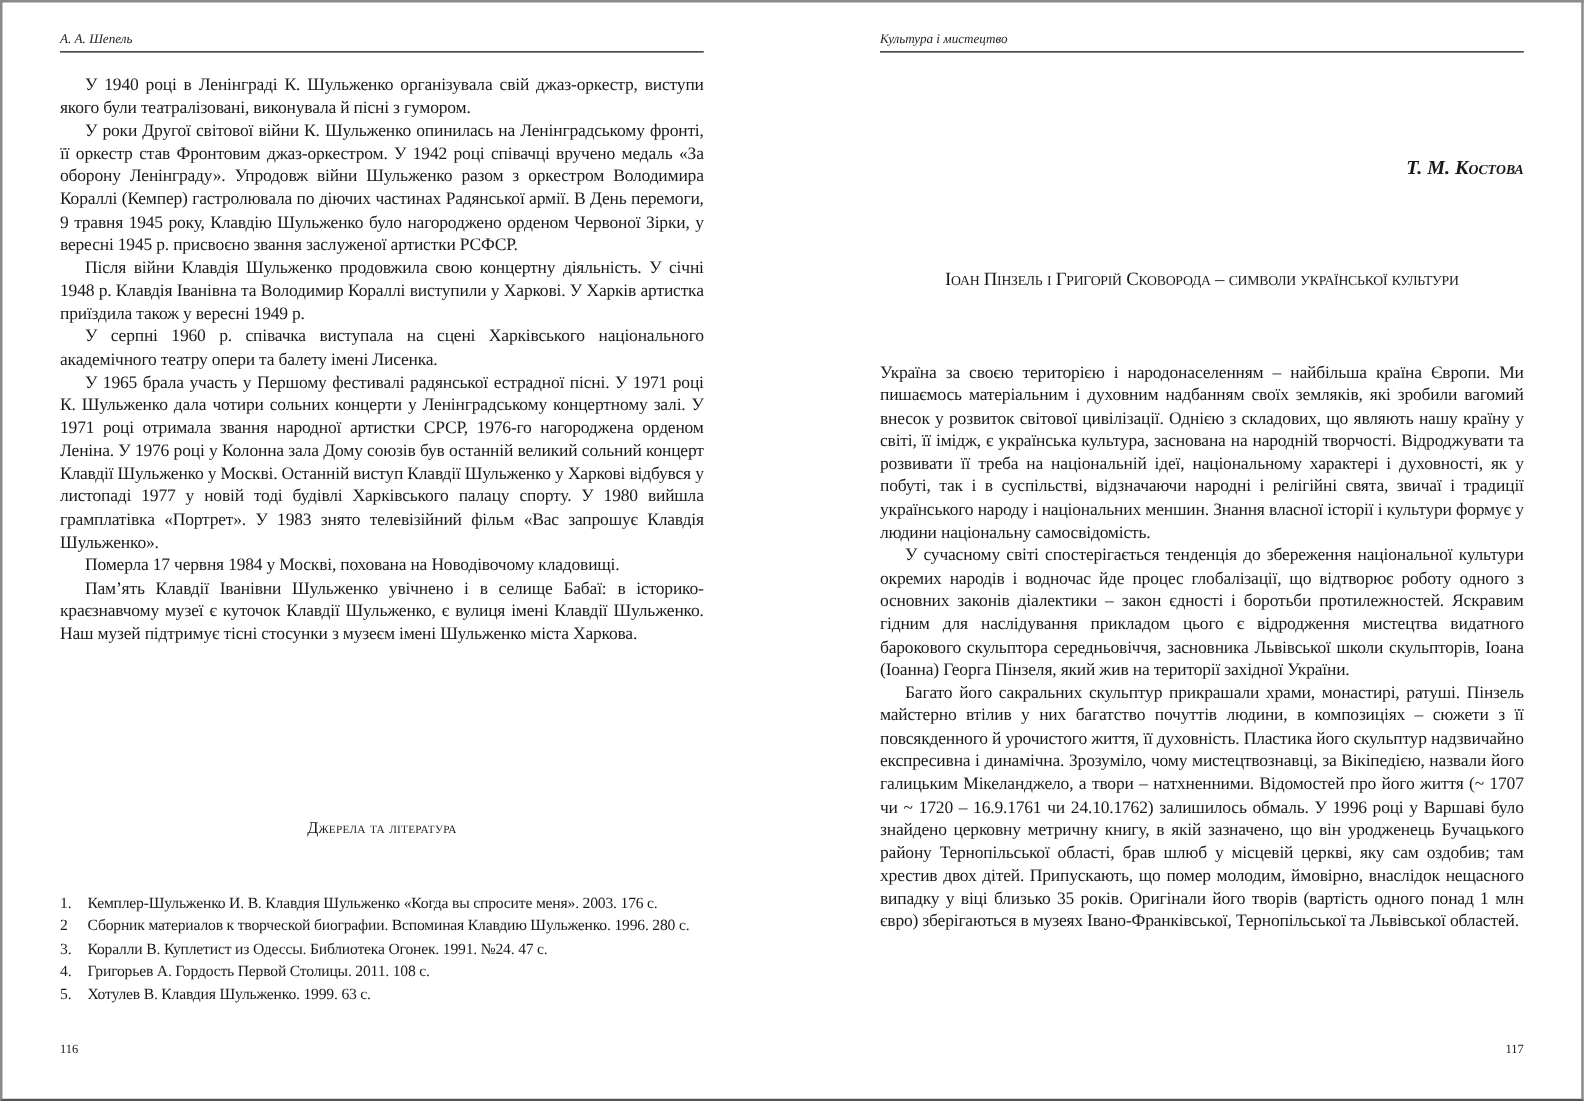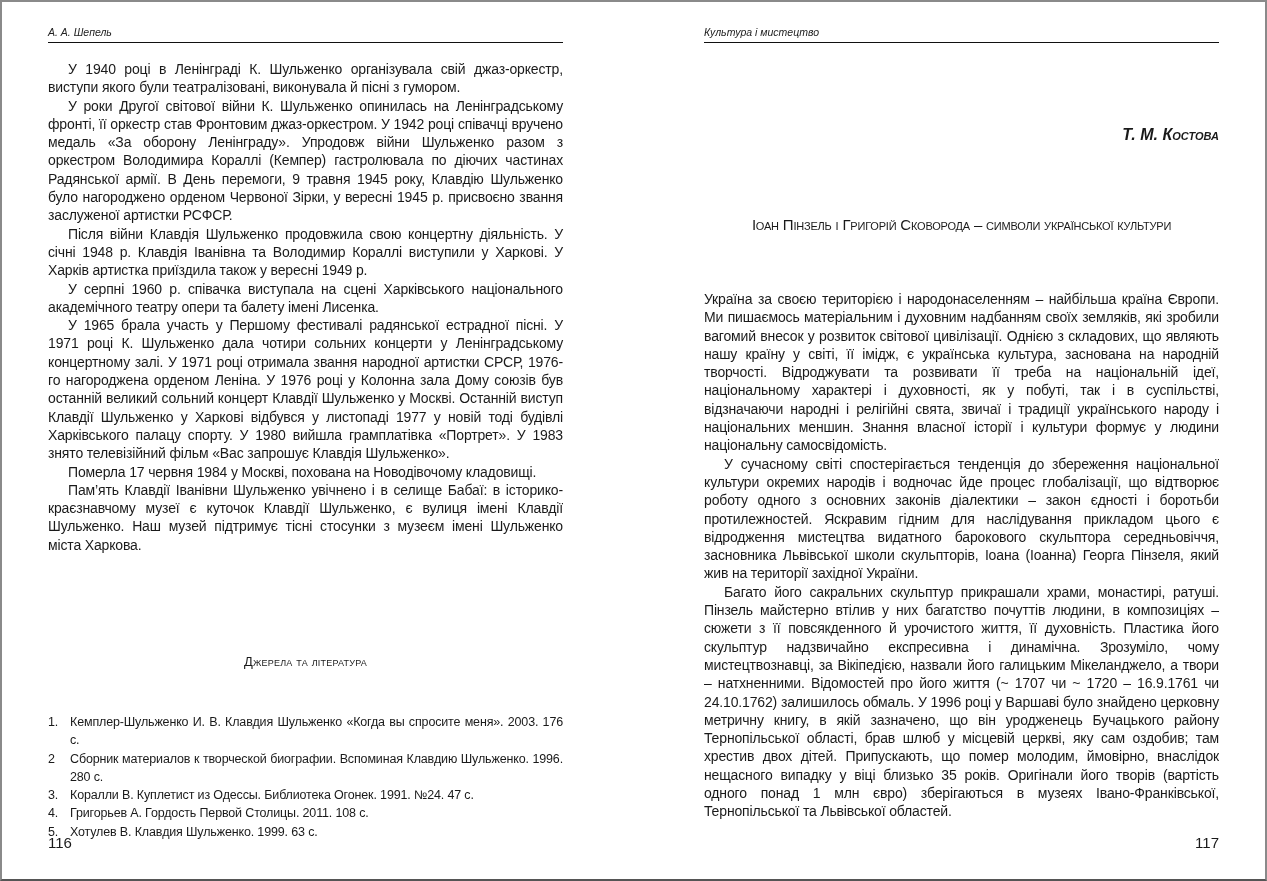--- a/index.html
+++ b/index.html
@@ -4,21 +4,21 @@
 <style>
   html, body { margin: 0; padding: 0; background: #ffffff; }
   body {
     width: 1267px; height: 881px; overflow: hidden; position: relative;
     font-family: "Liberation Sans", sans-serif; color: #1a1a1a;
   }
   .frame {
     position: absolute; left: 0; top: 0; width: 1263px; height: 877px;
     border: 2px solid #8a8a8a; border-bottom-color: #555; background: #fff;
   }
-  .page { position: absolute; top: 0; height: 621px; }
+  .page { position: absolute; top: 0; height: 621px; font-family: Liberation Serif, serif; }
   .page-left { left: 48px; width: 515px; }
   .page-right { left: 704px; width: 515px; }
 
   .running-head {
     position: absolute; top: 26px; left: 0; right: 0;
     font-size: 10.5px; font-style: italic; color: #222;
     padding-bottom: 4px; border-bottom: 1.3px solid #111;
   }
   .page-right .running-head { text-align: left; }
 
@@ -39,21 +39,21 @@
   .refs {
     position: absolute; left: 0; right: 0; top: 713px;
     margin: 0; padding: 0; list-style: none;
     font-size: 12.5px; line-height: 18.3px; letter-spacing: -0.15px;
   }
   .refs li { display: flex; margin-bottom: 0; }
   .refs .num { width: 22px; flex: none; }
   .refs .txt { flex: 1; text-align: justify; }
 
   .page-number {
-    position: absolute; top: 834px; font-size: 15px;
+    position: absolute; top: 834px; font-size: 10px;
   }
   .page-left .page-number { left: 0; }
   .page-right .page-number { right: 0; }
 
   .author {
     position: absolute; right: 0; top: 126px;
     font-size: 16px; font-weight: bold; font-style: italic; font-variant: small-caps; text-align: right;
   }
   .title {
     position: absolute; left: 0; right: 0; top: 177px;

